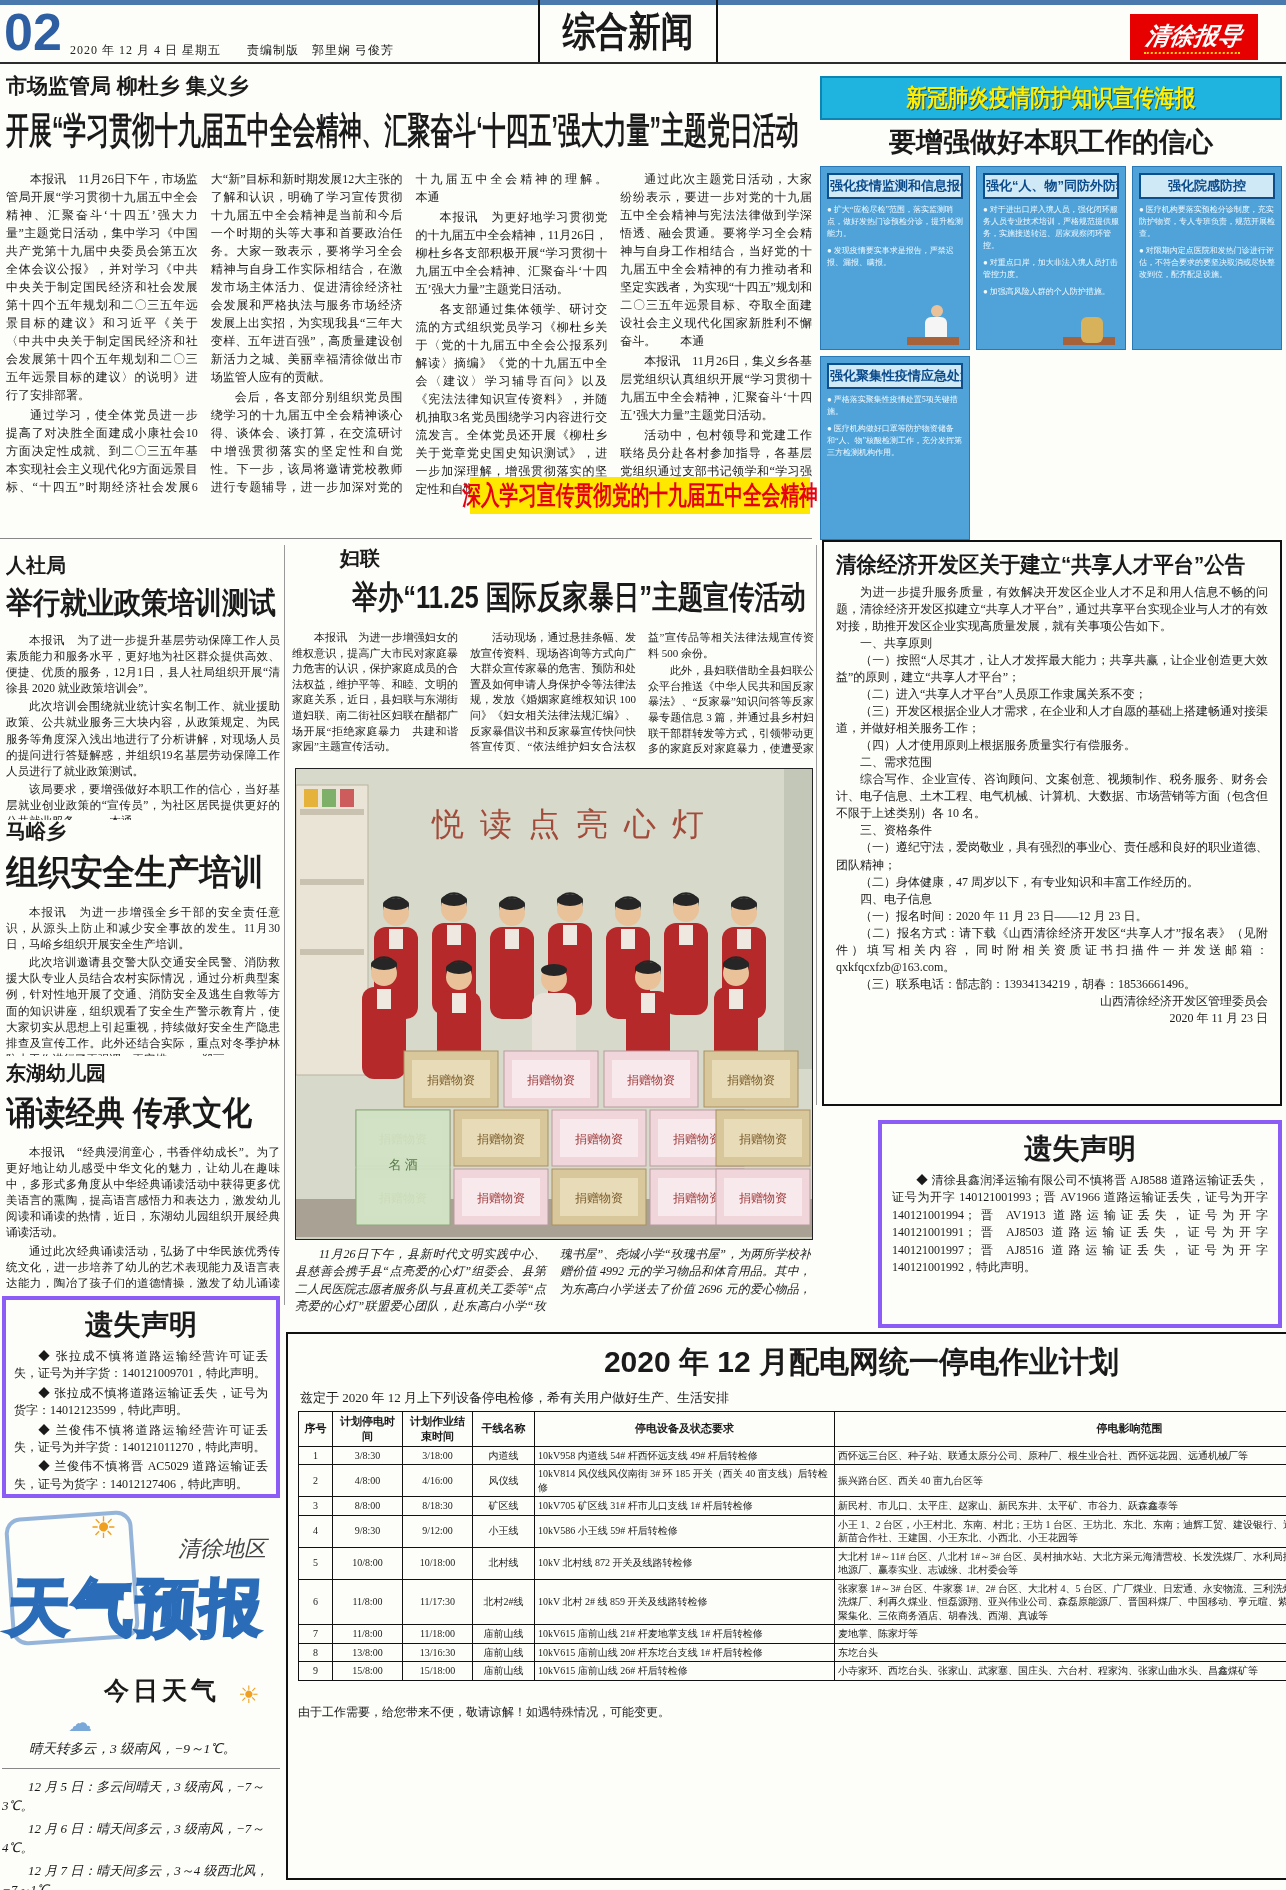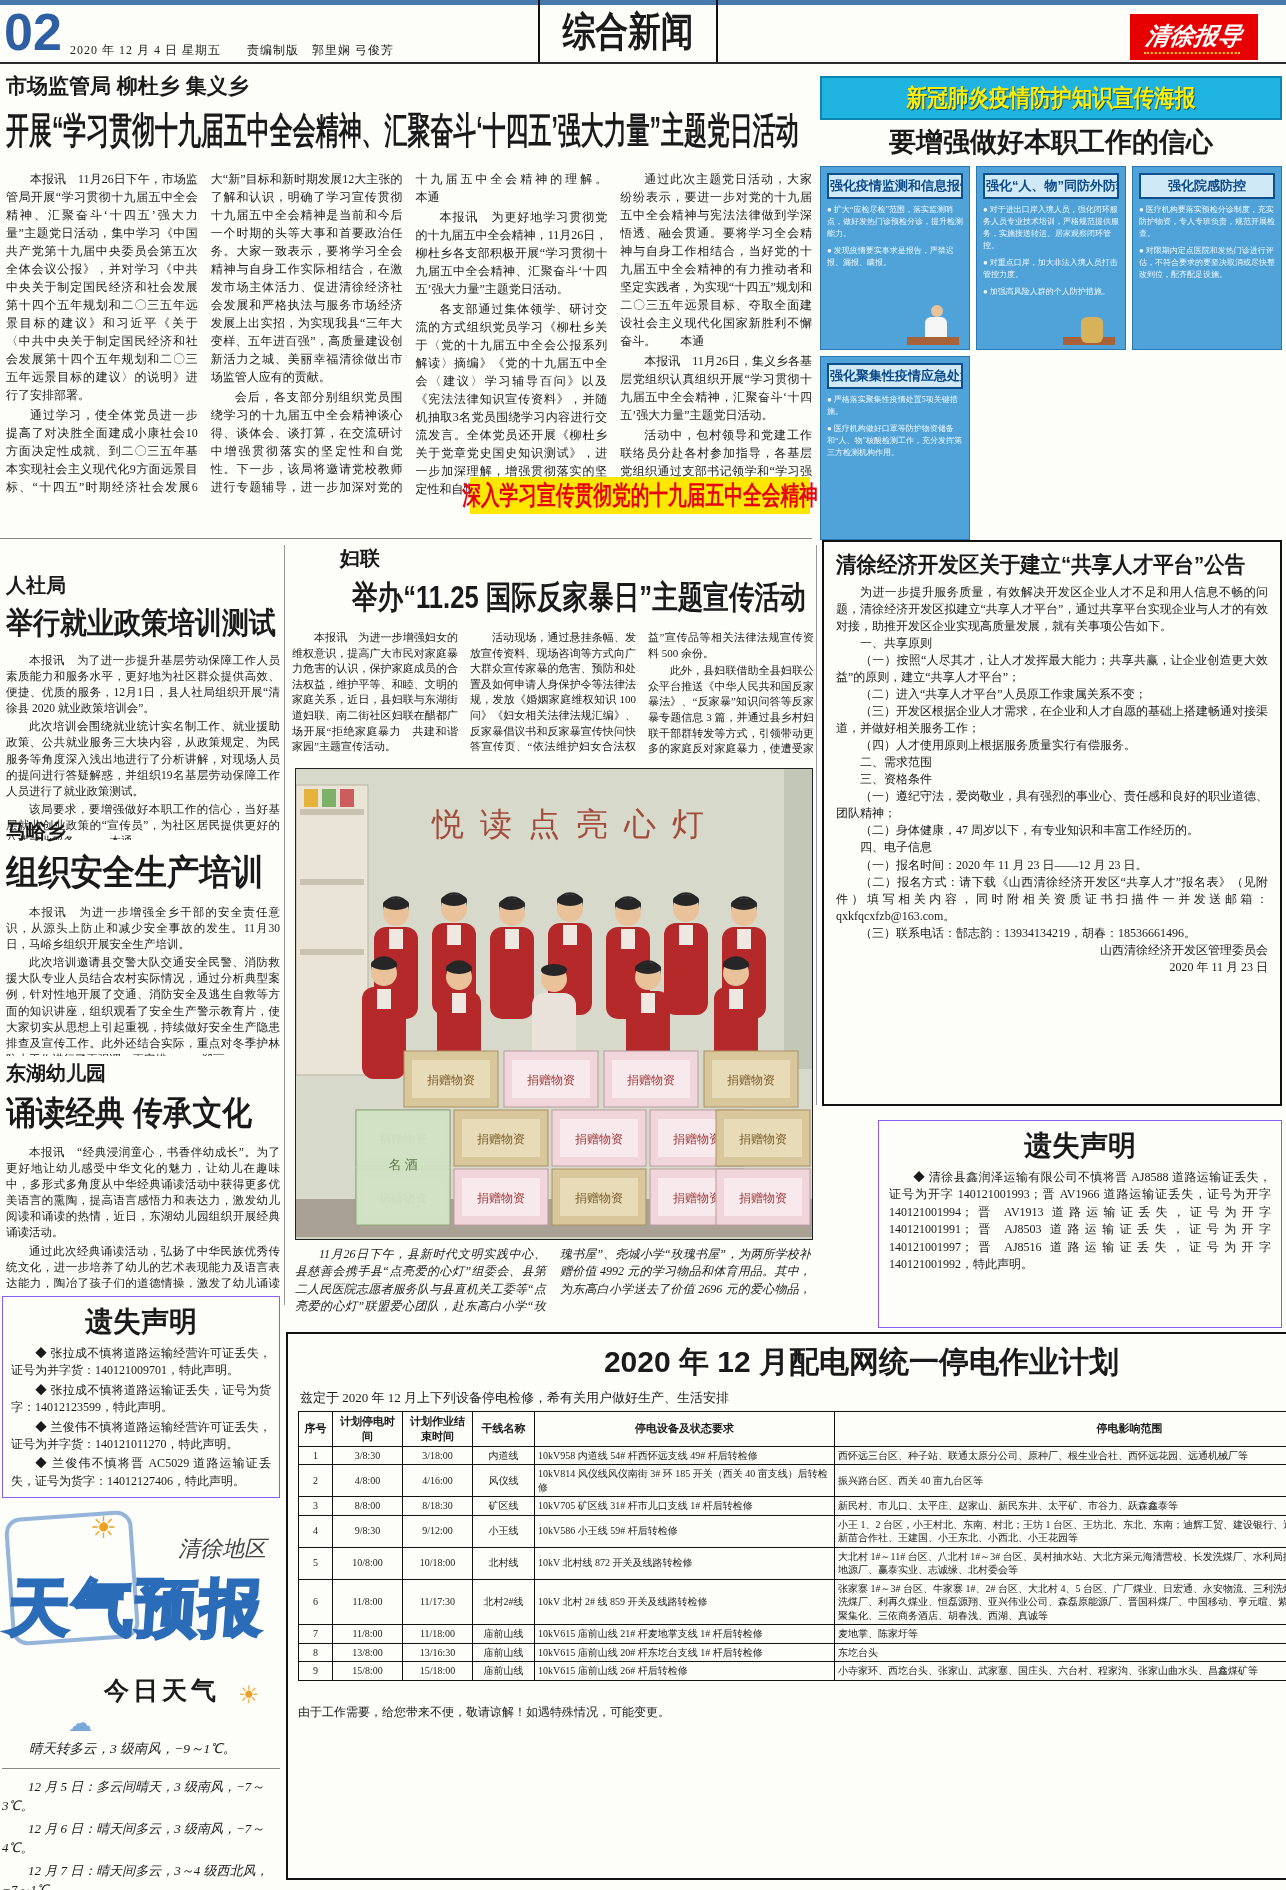--- a/index.html
+++ b/index.html
@@ -34,21 +34,21 @@
   .poster-sub{font-size:27px;font-weight:bold;text-align:center;margin-top:4px;font-family:"Liberation Sans",sans-serif;}
   .pgrid{display:grid;grid-template-columns:1fr 1fr 1fr;gap:6px;margin-top:6px;}
   .panel{background:#4fa3d9;border:1px solid #2879b5;height:170px;padding:6px;overflow:hidden;position:relative;}
   .ptitle{border:2px solid #0d4f8c;background:#cfe9f6;color:#0b4a8a;font-weight:bold;font-size:13px;
           text-align:center;padding:2px 1px;white-space:nowrap;overflow:hidden;font-family:"Liberation Sans",sans-serif;}
   .pline{font-size:8px;color:#f2f9ff;line-height:1.5;margin-top:5px;text-indent:0;}
   .cartoon{position:absolute;right:10px;bottom:4px;width:52px;height:40px;}
   .cartoon .cbody{position:absolute;left:18px;top:12px;width:22px;height:26px;background:#f5f5f5;border-radius:6px;}
   .cartoon .chead{position:absolute;left:24px;top:0;width:12px;height:12px;background:#e9c29a;border-radius:50%;}
   .cartoon .cdesk{position:absolute;left:0;bottom:0;width:52px;height:8px;background:#a8623a;}
-  .box{border:1px solid #8b5cf6;}
+  .box{border:4px solid #8b5cf6;}
   .lost-title{font-size:28px;font-weight:bold;text-align:center;margin:2px 0 4px 0;font-family:"Liberation Sans",sans-serif;}
   .lost-item{font-size:12px;line-height:1.45;text-align:justify;text-indent:2em;margin-bottom:2px;}
   .wx-logo{position:relative;height:160px;}
   .wx-house{position:absolute;left:6px;top:6px;width:120px;height:120px;border:4px solid #2b6cb8;border-radius:16px;transform:rotate(-4deg);opacity:.5;}
   .wx-sun{position:absolute;left:88px;top:2px;font-size:30px;color:#f0a020;}
   .wx-region{position:absolute;right:14px;top:26px;font-size:22px;font-style:italic;color:#444;}
   .wx-big{position:absolute;left:6px;top:58px;font-size:62px;font-weight:bold;color:#fff;
           -webkit-text-stroke:3px #2b6cb8;letter-spacing:2px;transform:skewX(-4deg);white-space:nowrap;
           font-family:"Liberation Sans",sans-serif;}
   .wx-today{font-size:25px;font-weight:bold;letter-spacing:4px;margin-left:46px;}
@@ -157,21 +157,21 @@
             <div class="pline">● 医疗机构做好口罩等防护物资储备和“人、物”核酸检测工作，充分发挥第三方检测机构作用。</div>
           </div>
       </div>
     </div>
   </div>
 
   <div class="abs hrule" style="left:0;top:538px;width:812px;"></div>
   <div class="abs vrule" style="left:284px;top:545px;height:760px;"></div>
   <div class="abs vrule" style="left:816px;top:545px;height:560px;"></div>
 
-  <div class="abs" style="left:6px;top:572px;width:274px;height:268px;overflow:hidden;">
+  <div class="abs" style="left:6px;top:552px;width:274px;height:268px;overflow:hidden;">
     <div class="kicker" style="font-size:20px;">人社局</div>
     <div class="hl" style="font-size:30px;transform:scaleX(.9);margin:4px 0 8px;">举行就业政策培训测试</div>
     <div class="jt" style="font-size:11.5px;line-height:1.4;">
         <div class="p">本报讯　为了进一步提升基层劳动保障工作人员素质能力和服务水平，更好地为社区群众提供高效、便捷、优质的服务，12月1日，县人社局组织开展“清徐县 2020 就业政策培训会”。</div>
         <div class="p">此次培训会围绕就业统计实名制工作、就业援助政策、公共就业服务三大块内容，从政策规定、为民服务等角度深入浅出地进行了分析讲解，对现场人员的提问进行答疑解惑，并组织19名基层劳动保障工作人员进行了就业政策测试。</div>
         <div class="p">该局要求，要增强做好本职工作的信心，当好基层就业创业政策的“宣传员”，为社区居民提供更好的公共就业服务。　　本通</div>
       </div>
   </div>
 
   <div class="abs" style="left:6px;top:818px;width:274px;height:238px;overflow:hidden;">
@@ -308,20 +308,21 @@
   <div class="abs gg-box" style="left:822px;top:540px;width:460px;height:566px;box-sizing:border-box;">
     <div class="gg-title">清徐经济开发区关于建立“共享人才平台”公告</div>
     <div>
         <div class="gg-p">为进一步提升服务质量，有效解决开发区企业人才不足和用人信息不畅的问题，清徐经济开发区拟建立“共享人才平台”，通过共享平台实现企业与人才的有效对接，助推开发区企业实现高质量发展，就有关事项公告如下。</div>
         <div class="gg-p">一、共享原则</div>
         <div class="gg-p">（一）按照“人尽其才，让人才发挥最大能力；共享共赢，让企业创造更大效益”的原则，建立“共享人才平台”；</div>
         <div class="gg-p">（二）进入“共享人才平台”人员原工作隶属关系不变；</div>
         <div class="gg-p">（三）开发区根据企业人才需求，在企业和人才自愿的基础上搭建畅通对接渠道，并做好相关服务工作；</div>
         <div class="gg-p">（四）人才使用原则上根据服务质量实行有偿服务。</div>
         <div class="gg-p">二、需求范围</div>
+        <div class="gg-p">综合写作、企业宣传、咨询顾问、文案创意、视频制作、税务服务、财务会计、电子信息、土木工程、电气机械、计算机、大数据、市场营销等方面（包含但不限于上述类别）各 10 名。</div>
         <div class="gg-p">三、资格条件</div>
         <div class="gg-p">（一）遵纪守法，爱岗敬业，具有强烈的事业心、责任感和良好的职业道德、团队精神；</div>
         <div class="gg-p">（二）身体健康，47 周岁以下，有专业知识和丰富工作经历的。</div>
         <div class="gg-p">四、电子信息</div>
         <div class="gg-p">（一）报名时间：2020 年 11 月 23 日——12 月 23 日。</div>
         <div class="gg-p">（二）报名方式：请下载《山西清徐经济开发区“共享人才”报名表》（见附件）填写相关内容，同时附相关资质证书扫描件一并发送邮箱：qxkfqcxfzb@163.com。</div>
         <div class="gg-p">（三）联系电话：郜志韵：13934134219，胡春：18536661496。</div>
       </div>
     <div class="gg-p right">山西清徐经济开发区管理委员会</div>
     <div class="gg-p right">2020 年 11 月 23 日</div>

